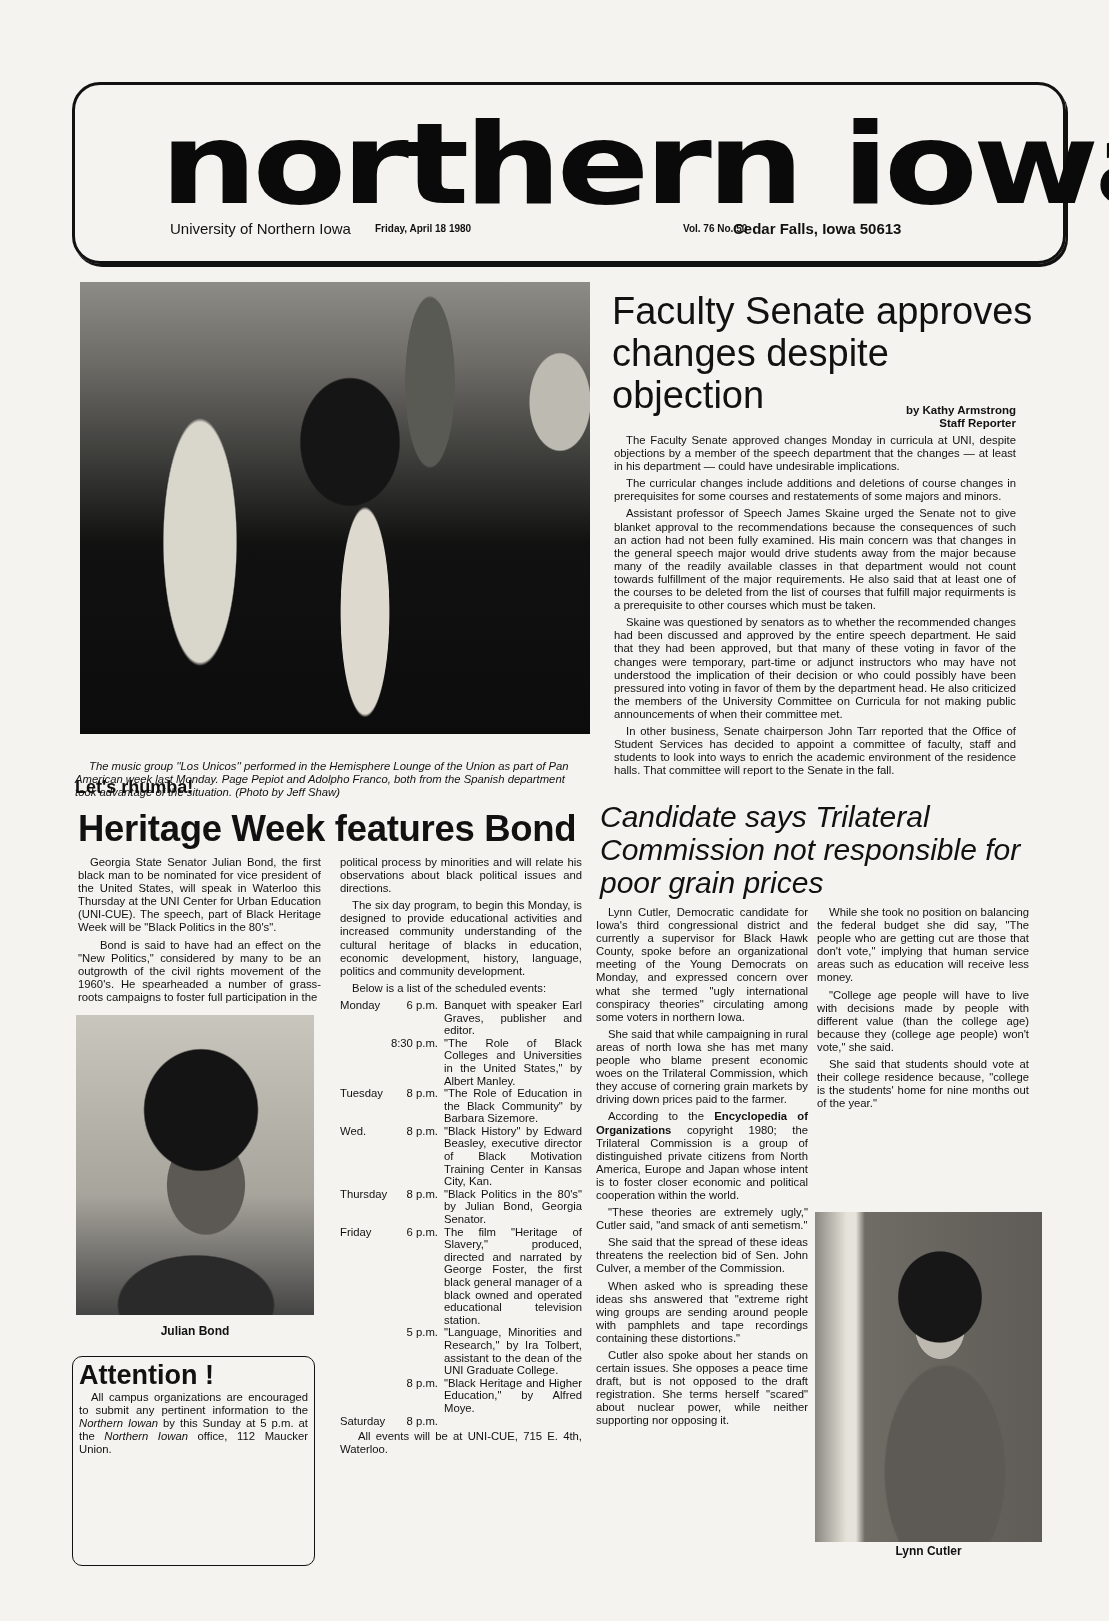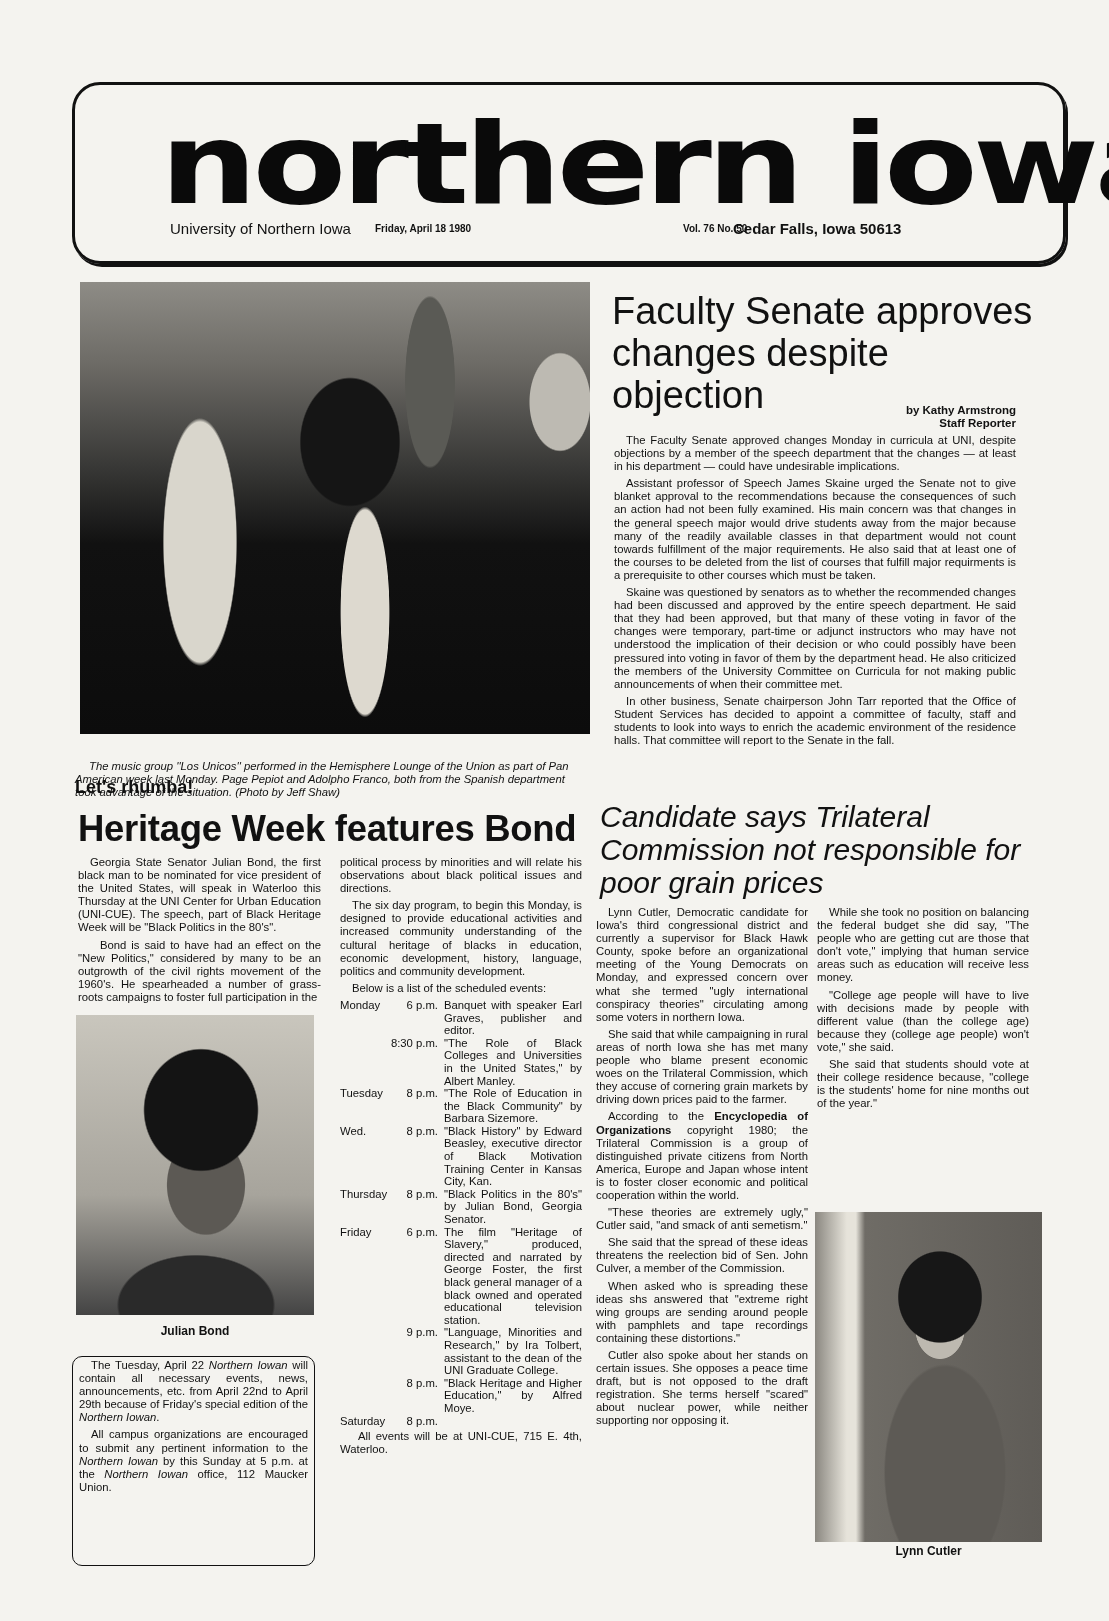--- a/index.html
+++ b/index.html
@@ -103,20 +103,21 @@
 <div class="abs photo photo-rhumba"></div>
 <div class="abs caption-title">Let's rhumba!</div>
 <div class="abs caption-text">The music group ''Los Unicos'' performed in the Hemisphere Lounge of the Union as part of Pan American week last Monday. Page Pepiot and Adolpho Franco, both from the Spanish department took advantage of the situation. (Photo by Jeff Shaw)</div>
 
 <div class="abs fs-head headline-sans">Faculty Senate approves changes despite objection</div>
 <div class="abs col-fs">
   <div class="byline">by Kathy Armstrong</div>
   <div class="byline" style="margin-bottom:4px">Staff Reporter</div>
   <div class="body">
     <p>The Faculty Senate approved changes Monday in curricula at UNI, despite objections by a member of the speech department that the changes — at least in his department — could have undesirable implications.</p>
+    <p>The curricular changes include additions and deletions of course changes in prerequisites for some courses and restatements of some majors and minors.</p>
     <p>Assistant professor of Speech James Skaine urged the Senate not to give blanket approval to the recommendations because the consequences of such an action had not been fully examined. His main concern was that changes in the general speech major would drive students away from the major because many of the readily available classes in that department would not count towards fulfillment of the major requirements. He also said that at least one of the courses to be deleted from the list of courses that fulfill major requirments is a prerequisite to other courses which must be taken.</p>
     <p>Skaine was questioned by senators as to whether the recommended changes had been discussed and approved by the entire speech department. He said that they had been approved, but that many of these voting in favor of the changes were temporary, part-time or adjunct instructors who may have not understood the implication of their decision or who could possibly have been pressured into voting in favor of them by the department head. He also criticized the members of the University Committee on Curricula for not making public announcements of when their committee met.</p>
     <p>In other business, Senate chairperson John Tarr reported that the Office of Student Services has decided to appoint a committee of faculty, staff and students to look into ways to enrich the academic environment of the residence halls. That committee will report to the Senate in the fall.</p>
   </div>
 </div>
 
 <div class="abs hw-head">Heritage Week features Bond</div>
 <div class="abs col-hw1 body">
   <p>Georgia State Senator Julian Bond, the first black man to be nominated for vice president of the United States, will speak in Waterloo this Thursday at the UNI Center for Urban Education (UNI-CUE). The speech, part of Black Heritage Week will be "Black Politics in the 80's".</p>
   <p style="text-indent:22px">Bond is said to have had an effect on the "New Politics," considered by many to be an outgrowth of the civil rights movement of the 1960's. He spearheaded a number of grass-roots campaigns to foster full participation in the</p>
@@ -156,39 +157,39 @@
       <span class="sched-time">8 p.m.</span>
       <span class="sched-desc">"Black Politics in the 80's" by Julian Bond, Georgia Senator.</span>
     </div>
     <div class="sched-row">
       <span class="sched-day">Friday</span>
       <span class="sched-time">6 p.m.</span>
       <span class="sched-desc">The film "Heritage of Slavery," produced, directed and narrated by George Foster, the first black general manager of a black owned and operated educational television station.</span>
     </div>
     <div class="sched-row">
       <span class="sched-day"></span>
-      <span class="sched-time">9 p.m.</span>
+      <span class="sched-time">5 p.m.</span>
       <span class="sched-desc">"Language, Minorities and Research," by Ira Tolbert, assistant to the dean of the UNI Graduate College.</span>
     </div>
     <div class="sched-row">
       <span class="sched-day"></span>
       <span class="sched-time">8 p.m.</span>
       <span class="sched-desc">"Black Heritage and Higher Education," by Alfred Moye.</span>
     </div>
     <div class="sched-row">
       <span class="sched-day">Saturday</span>
       <span class="sched-time">8 p.m.</span>
     </div>
   </div>
   <div class="body" style="margin-top:3px;text-indent:18px">All events will be at UNI-CUE, 715 E. 4th, Waterloo.</div>
 </div>
 
 <div class="abs attention-box">
+  <div class="attention-title">Attention !</div>
   <div class="body">
-    <p><span>The Tuesday, April 22 </span><i>Northern Iowan</i><span> will contain all necessary events, news, announcements, etc. from April 22nd to April 29th because of Friday's special edition of the </span><i>Northern Iowan</i><span>.</span></p>
     <p><span>All campus organizations are encouraged to submit any pertinent information to the </span><i>Northern Iowan</i><span> by this Sunday at 5 p.m. at the </span><i>Northern Iowan</i><span> office, 112 Maucker Union.</span></p>
   </div>
 </div>
 
 <div class="abs cand-head">Candidate says Trilateral Commission not responsible for poor grain prices</div>
 <div class="abs col-c1 body">
   <p>Lynn Cutler, Democratic candidate for Iowa's third congressional district and currently a supervisor for Black Hawk County, spoke before an organizational meeting of the Young Democrats on Monday, and expressed concern over what she termed "ugly international conspiracy theories" circulating among some voters in northern Iowa.</p>
   <p>She said that while campaigning in rural areas of north Iowa she has met many people who blame present economic woes on the Trilateral Commission, which they accuse of cornering grain markets by driving down prices paid to the farmer.</p>
   <p><span>According to the </span><b>Encyclopedia of Organizations</b><span> copyright 1980; the Trilateral Commission is a group of distinguished private citizens from North America, Europe and Japan whose intent is to foster closer economic and political cooperation within the world.</span></p>
   <p>"These theories are extremely ugly," Cutler said, "and smack of anti semetism."</p>

